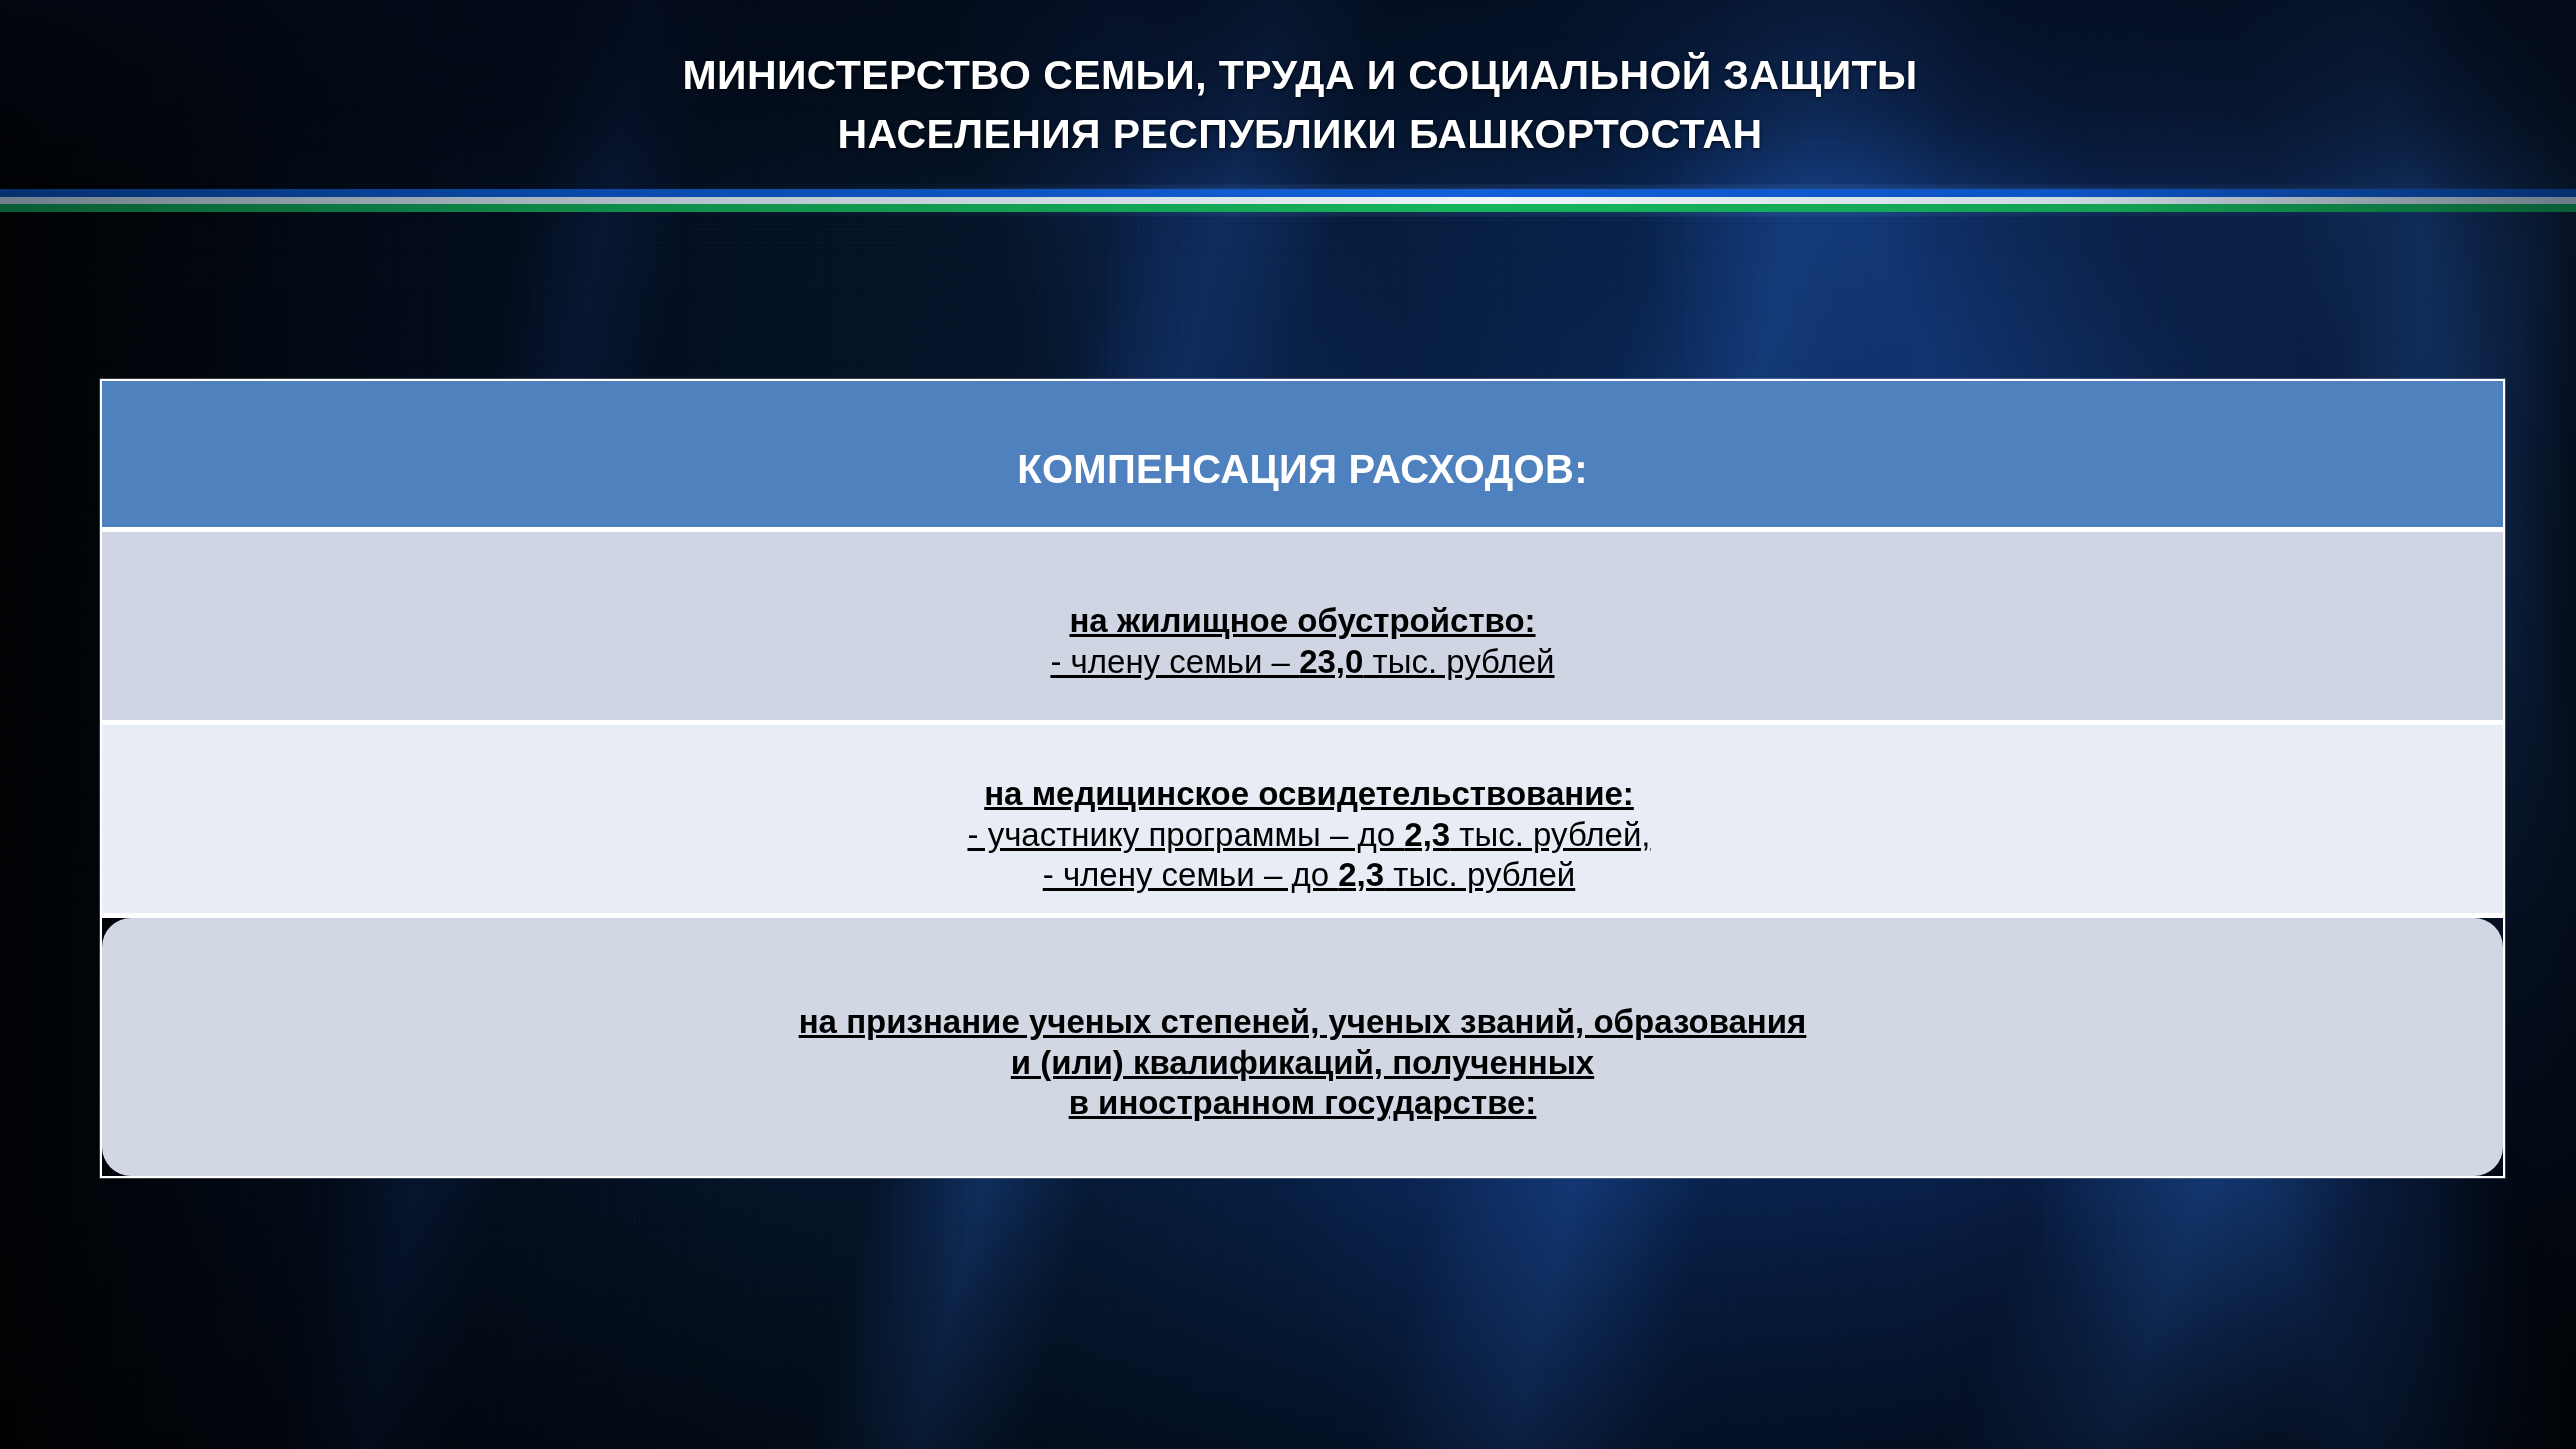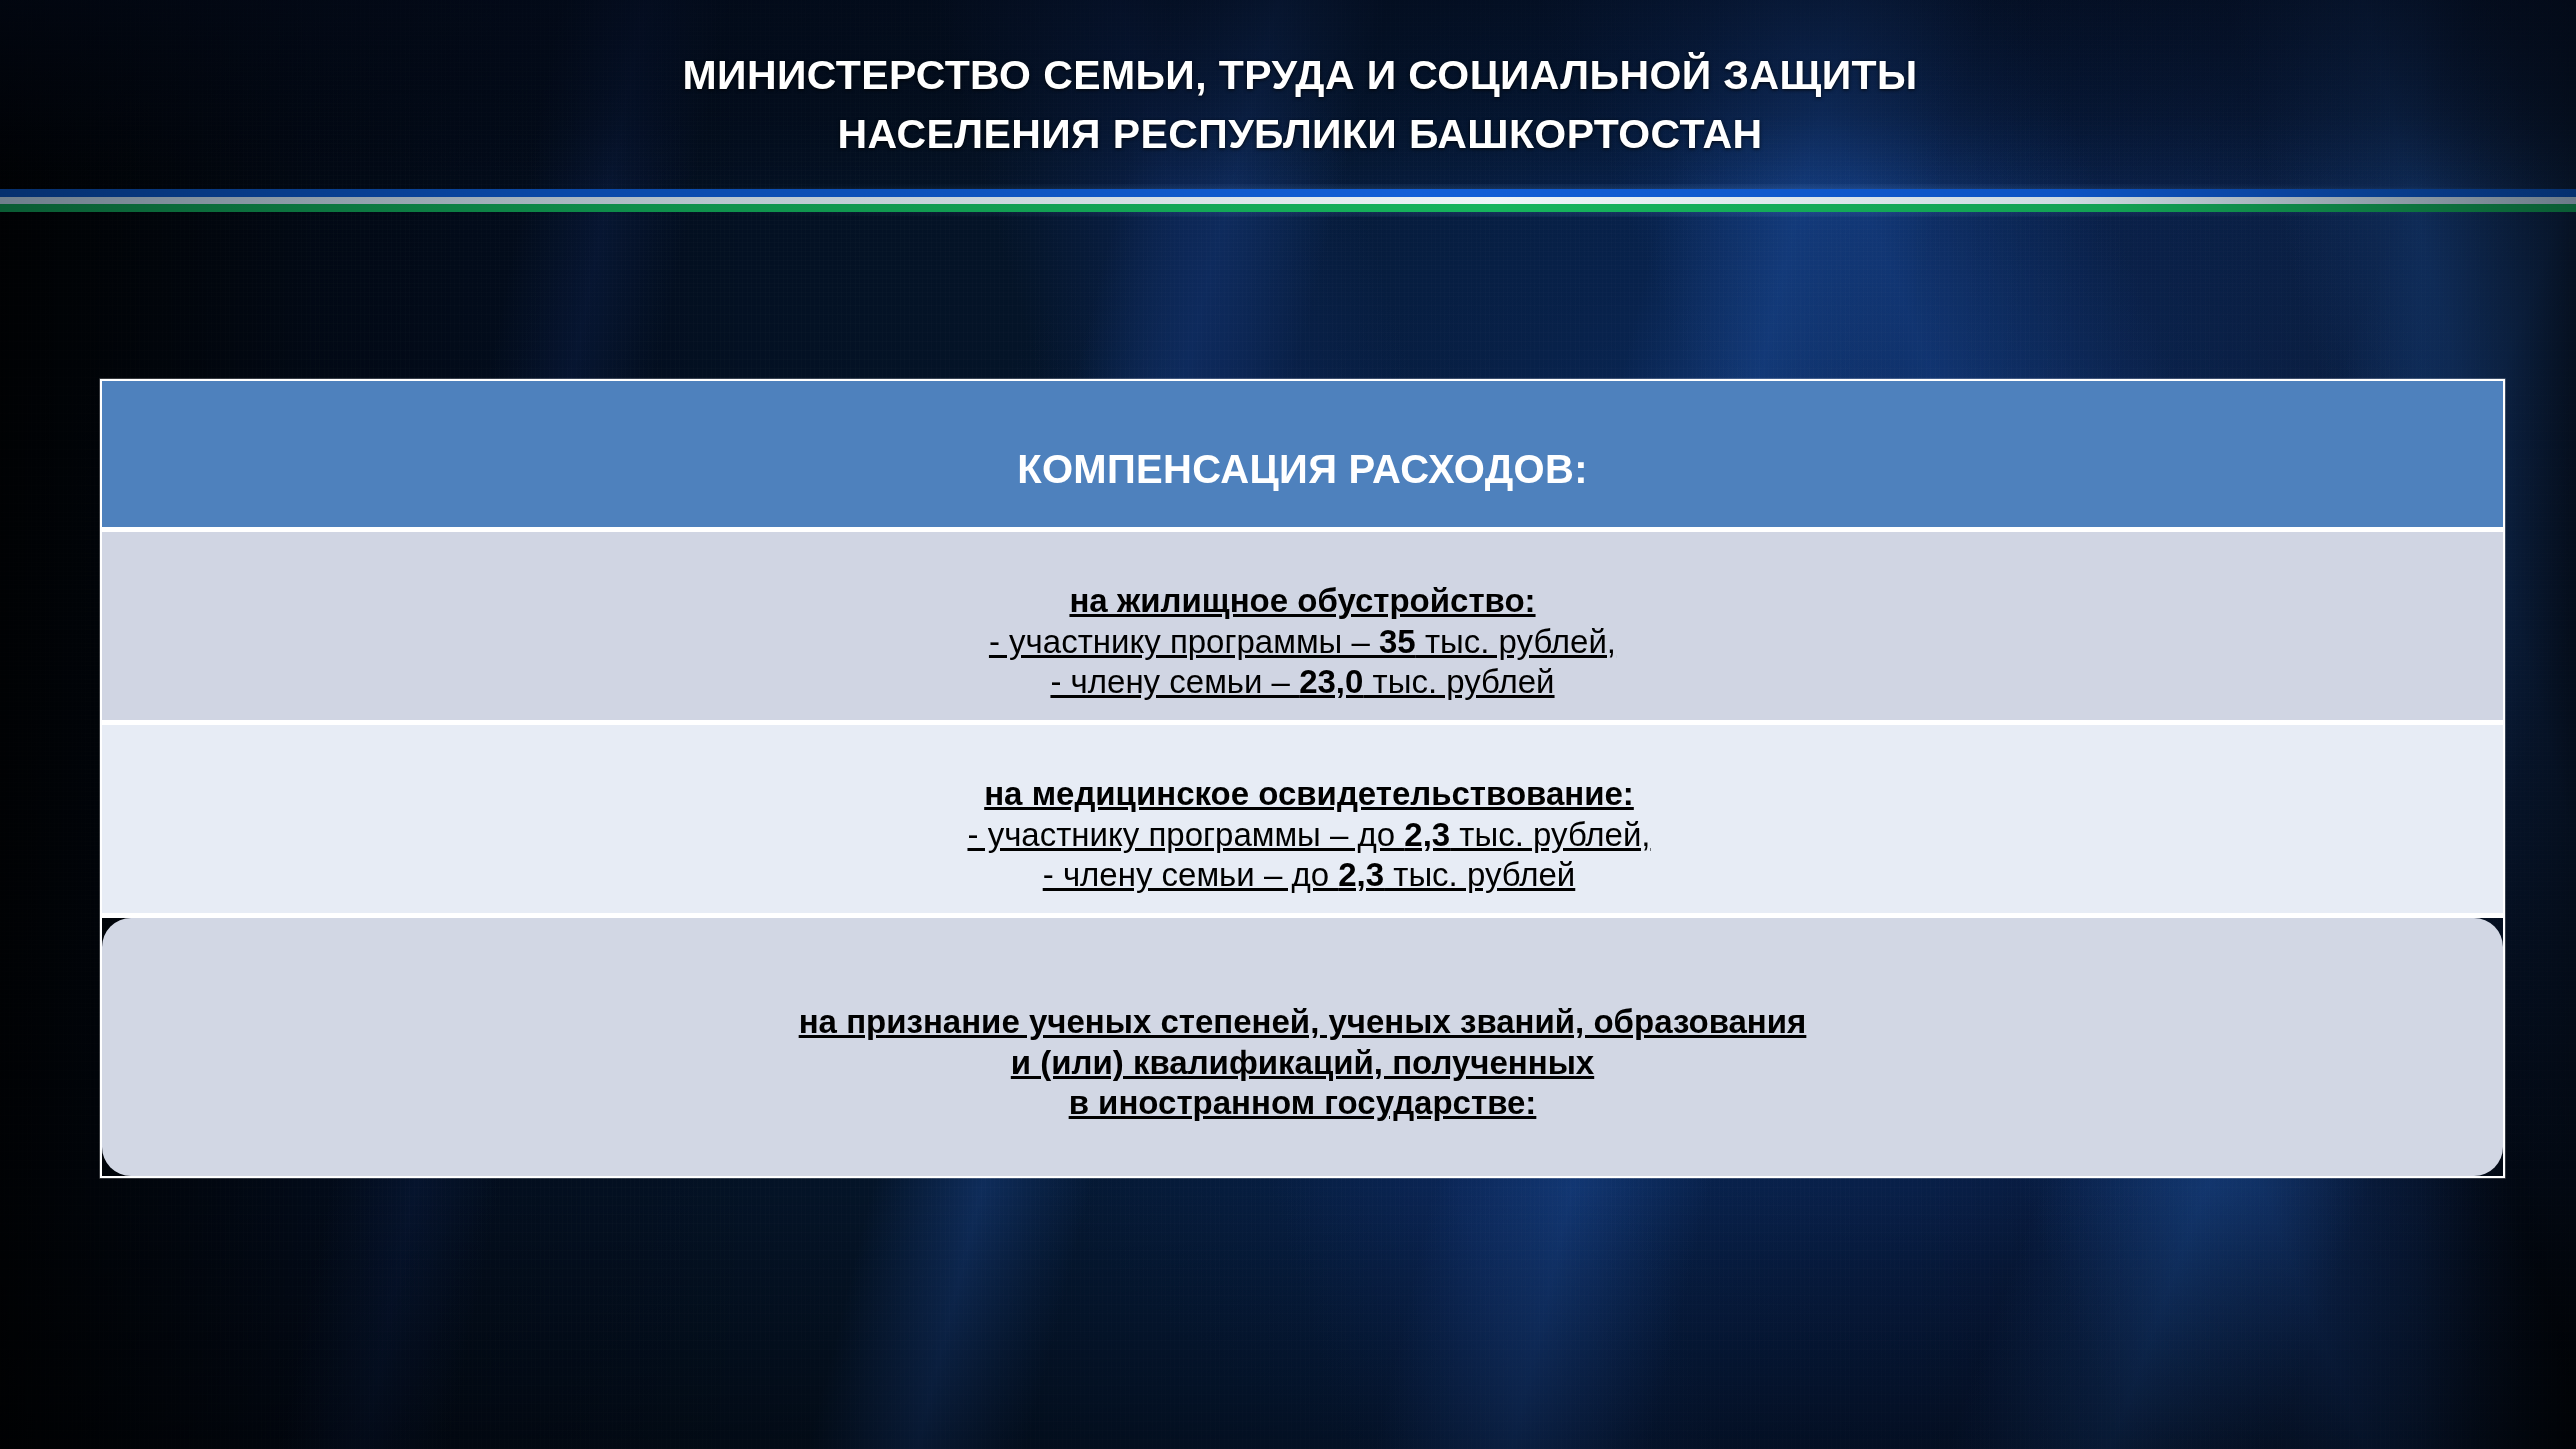--- a/index.html
+++ b/index.html
@@ -174,21 +174,20 @@
 
   <div id="table">
 
     <div class="row row-head">
       <div class="cell-text">КОМПЕНСАЦИЯ РАСХОДОВ:</div>
     </div>
 
     <div class="row row-body row-1">
       <div class="cell-text">
         <span class="ln b">на жилищное обустройство:</span>
-        <span class="ln"><span>- участнику программы – </span><span class="b">35</span><span> тыс. рублей,</span></span>
         <span class="ln"><span>- члену семьи – </span><span class="b">23,0</span><span> тыс. рублей</span></span>
       </div>
     </div>
 
     <div class="row row-body row-2">
       <div class="cell-text">
         <span class="ln b">на медицинское освидетельствование:</span>
         <span class="ln"><span>- участнику программы – до </span><span class="b">2,3</span><span> тыс. рублей,</span></span>
         <span class="ln"><span>- члену семьи – до </span><span class="b">2,3</span><span> тыс. рублей</span></span>
       </div>

